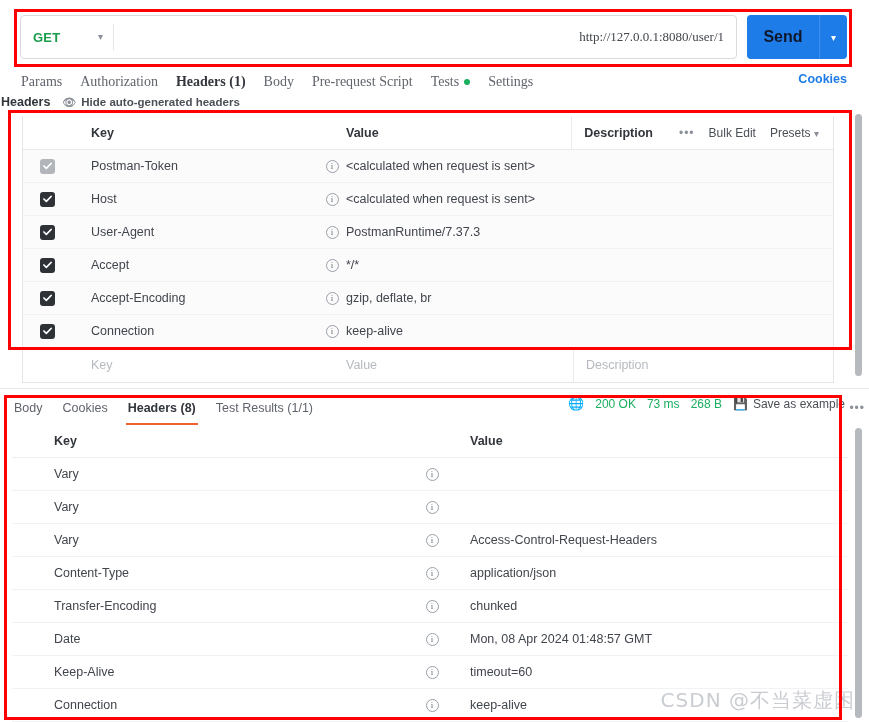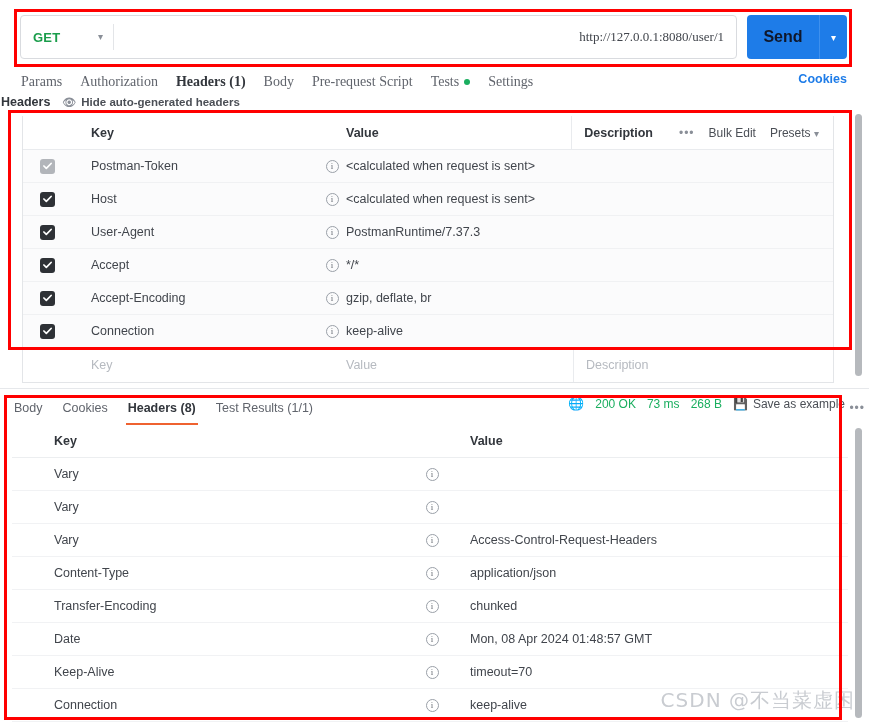--- a/index.html
+++ b/index.html
@@ -438,21 +438,21 @@
       <div class="rsp-ico">
           <span class="info-i">i</span>
         </div>
       <div class="rsp-val">Mon, 08 Apr 2024 01:48:57 GMT</div>
     </div>
     <div class="rsp-row">
       <div class="rsp-key">Keep-Alive</div>
       <div class="rsp-ico">
           <span class="info-i">i</span>
         </div>
-      <div class="rsp-val">timeout=70</div>
+      <div class="rsp-val">timeout=60</div>
     </div>
     <div class="rsp-row">
       <div class="rsp-key">Connection</div>
       <div class="rsp-ico">
           <span class="info-i">i</span>
         </div>
       <div class="rsp-val">keep-alive</div>
     </div>
   </div>
 

